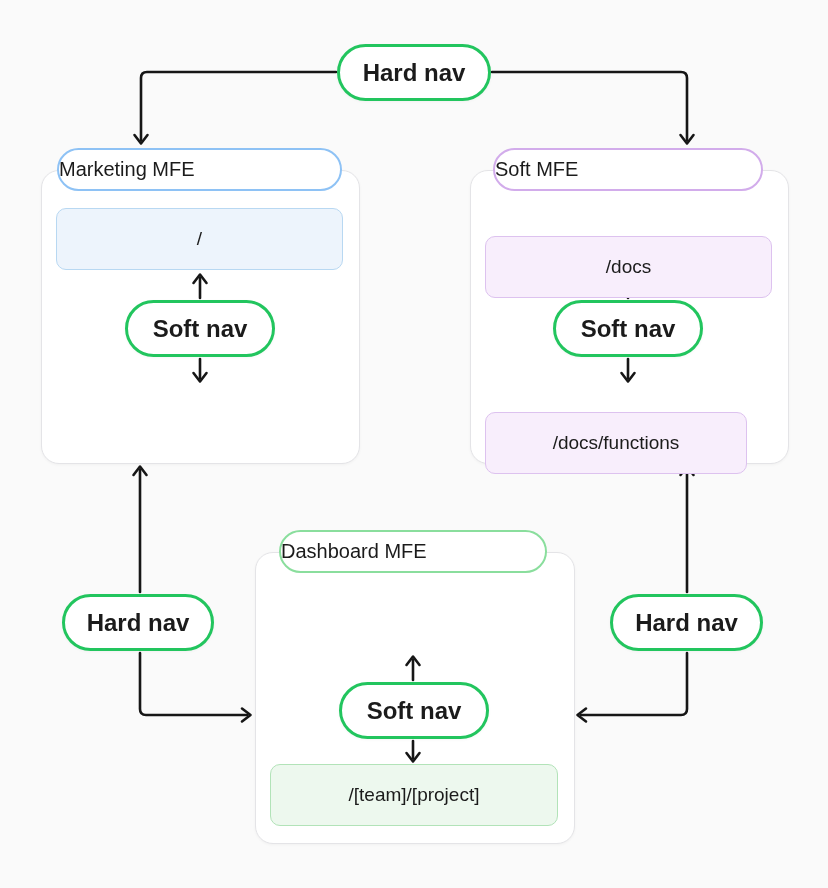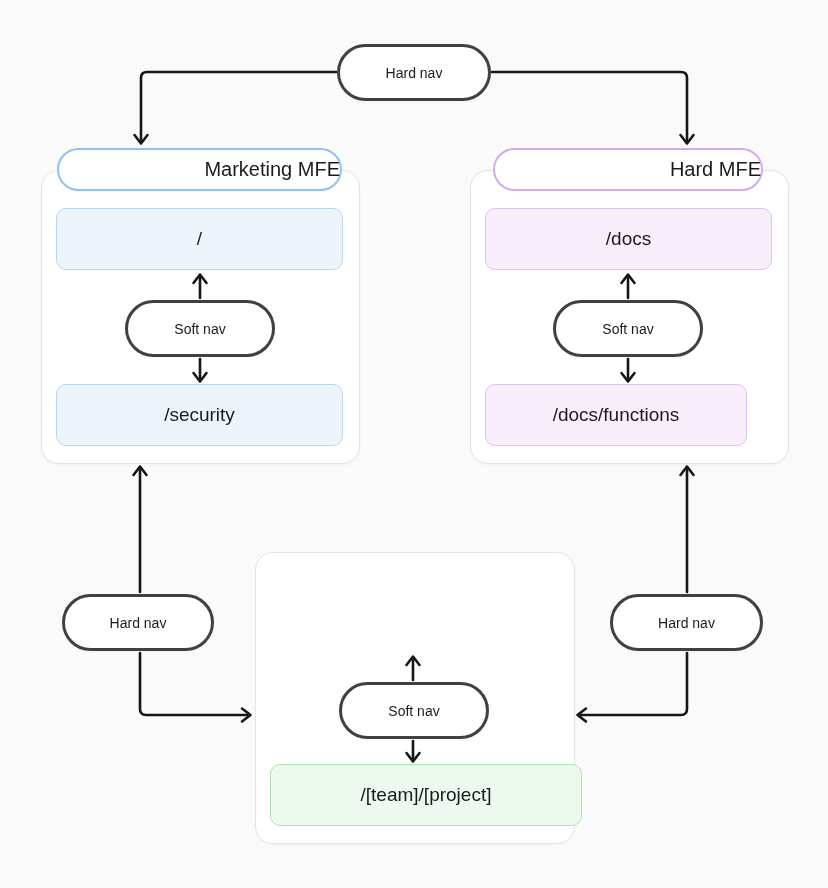--- a/index.html
+++ b/index.html
@@ -6,38 +6,38 @@
   .stage{
     position:relative;width:828px;height:888px;background:#fafafa;
     font-family:"Liberation Sans",sans-serif;color:#1b1b1b;overflow:hidden;
   }
   .container{
     position:absolute;background:#ffffff;border:1px solid #e4e4e7;
     border-radius:18px;box-shadow:0 1px 3px rgba(0,0,0,.04);z-index:1;
   }
   .title-pill{
     position:absolute;background:#ffffff;border:2px solid #ccc;border-radius:24px;
-    height:43px;display:flex;align-items:center;justify-content:flex-end;
+    height:43px;display:flex;align-items:center;justify-content:flex-start;
     font-size:20px;z-index:3;box-sizing:border-box;
   }
   .title-pill.blue{border-color:#8ec2f5;}
   .title-pill.purple{border-color:#d2aceb;}
   .title-pill.green{border-color:#8ade9d;}
   .route-box{
     position:absolute;border:1px solid;border-radius:10px;height:62px;
     display:flex;align-items:center;justify-content:center;font-size:19px;
     z-index:2;box-sizing:border-box;
   }
   .route-box.blue{background:#edf4fc;border-color:#b8d8f2;}
-  .route-box.purple{background:#f8eefc;border-color:#ddc2ef;}
+  .route-box.purple{background:#f8eefc;border-color:#ddc2ef;margin-top:28px;}
   .route-box.green{background:#edf8ee;border-color:#b2e3b8;}
   .nav-pill{
-    position:absolute;background:#ffffff;border:3px solid #404040;border-radius:30px;
-    display:flex;align-items:center;justify-content:center;font-size:14px;
-    z-index:3;box-sizing:border-box;box-shadow:0 1px 3px rgba(0,0,0,.04);
+    position:absolute;background:#ffffff;border:3px solid #22c55e;border-radius:30px;
+    display:flex;align-items:center;justify-content:center;font-size:24px;
+    z-index:3;box-sizing:border-box;box-shadow:0 1px 3px rgba(0,0,0,.04);font-weight:bold;
   }
   svg.arrows{position:absolute;left:0;top:0;z-index:2;pointer-events:none;}
   svg.arrows path{stroke:#161616;stroke-width:2.6;fill:none;stroke-linecap:round;stroke-linejoin:round;}
 </style>
 </head>
 <body>
 
 <div class="stage">
 
   <svg class="arrows" width="828" height="888" viewBox="0 0 828 888">
@@ -83,43 +83,43 @@
   <div class="container" style="left:41px;top:170px;width:317px;height:292px;"></div>
   <div class="title-pill blue" style="left:57px;top:148px;width:285px;">
     <span>Marketing MFE</span>
   </div>
   <div class="route-box blue" style="left:56px;top:208px;width:287px;">
     <span>/</span>
   </div>
   <div class="nav-pill" style="left:125px;top:300px;width:150px;height:57px;">
     <span>Soft nav</span>
   </div>
-  <div class="route-box blue" style="left:56px;top:384px;width:287px;">
-    <span>/security</span>
-  </div>
 
   <div class="container" style="left:470px;top:170px;width:317px;height:292px;"></div>
   <div class="title-pill purple" style="left:493px;top:148px;width:270px;">
-    <span>Hard MFE</span>
+    <span>Soft MFE</span>
   </div>
   <div class="route-box purple" style="left:485px;top:208px;width:287px;">
     <span>/docs</span>
   </div>
   <div class="nav-pill" style="left:553px;top:300px;width:150px;height:57px;">
     <span>Soft nav</span>
   </div>
   <div class="route-box purple" style="left:485px;top:384px;width:262px;">
     <span>/docs/functions</span>
   </div>
 
   <div class="container" style="left:255px;top:552px;width:318px;height:290px;"></div>
+  <div class="title-pill green" style="left:279px;top:530px;width:268px;">
+    <span>Dashboard MFE</span>
+  </div>
   <div class="nav-pill" style="left:339px;top:682px;width:150px;height:57px;">
     <span>Soft nav</span>
   </div>
-  <div class="route-box green" style="left:270px;top:764px;width:312px;">
+  <div class="route-box green" style="left:270px;top:764px;width:288px;">
     <span>/[team]/[project]</span>
   </div>
 
   <div class="nav-pill" style="left:62px;top:594px;width:152px;height:57px;">
     <span>Hard nav</span>
   </div>
 
   <div class="nav-pill" style="left:610px;top:594px;width:153px;height:57px;">
     <span>Hard nav</span>
   </div>

